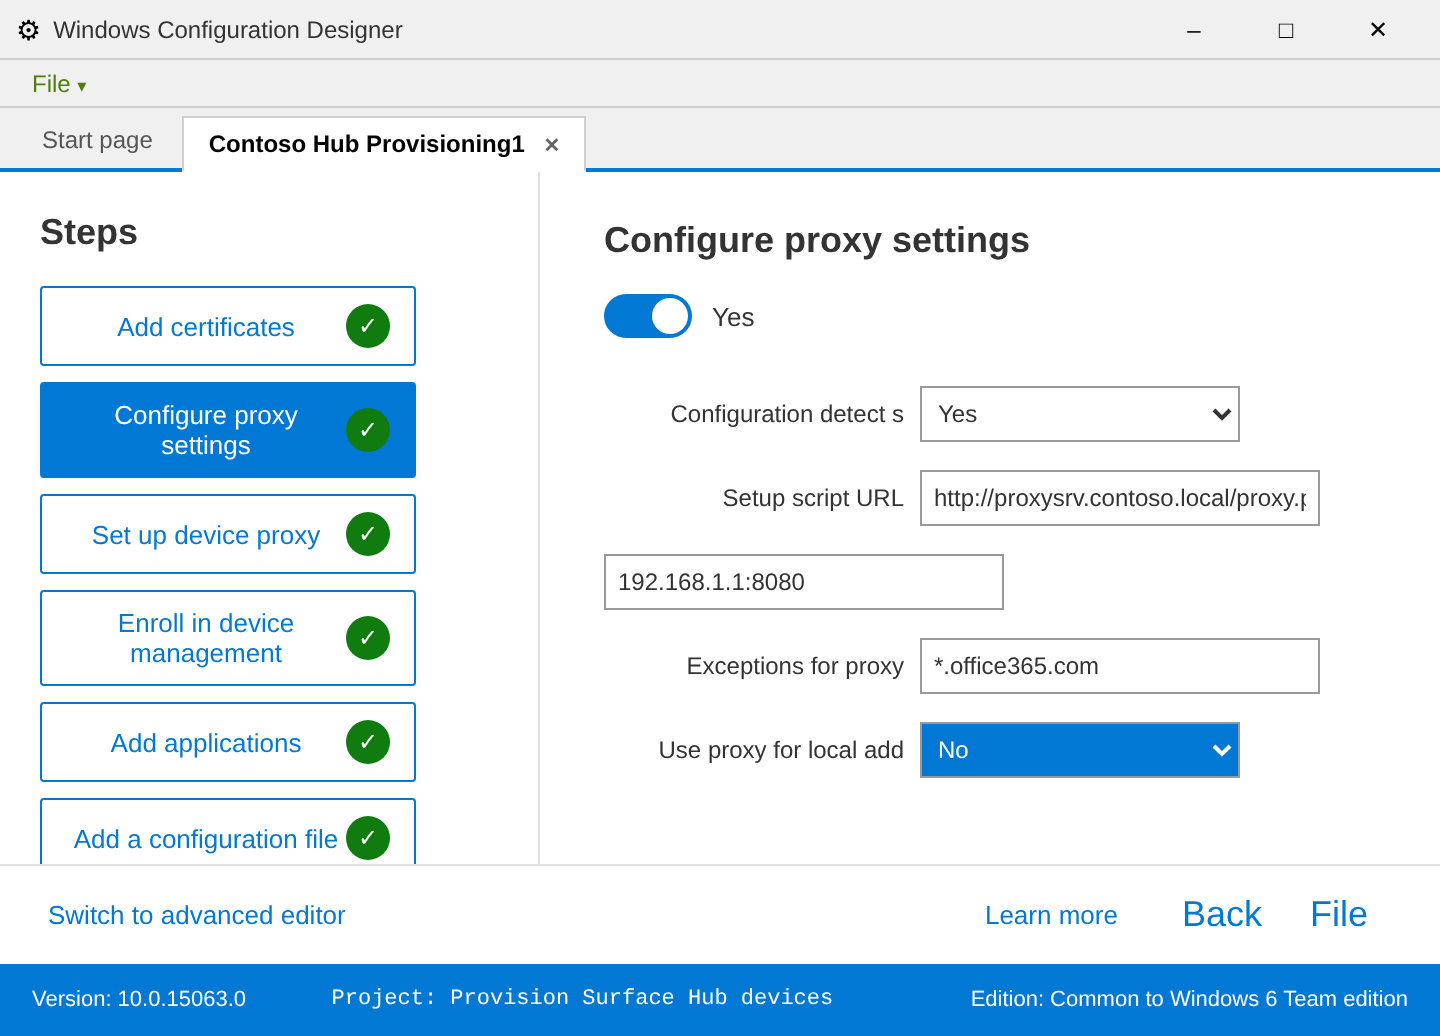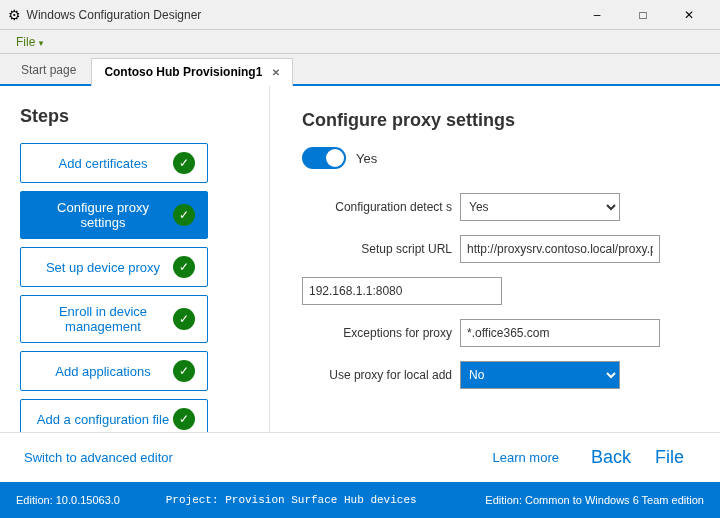--- a/index.html
+++ b/index.html
@@ -403,16 +403,16 @@
 </div>
 
 <div class="footer-nav">
   <a class="footer-link">Switch to advanced editor</a>
   <span class="learn-more">Learn more</span>
   <button class="nav-btn">Back</button>
   <button class="nav-btn">File</button>
 </div>
 
 <div class="bottom-bar">
-  <span class="bottom-version">Edition: 10.0.15063.0</span>
+  <span class="bottom-version">Version: 10.0.15063.0</span>
   <span class="bottom-project">Project: Provision Surface Hub devices</span>
   <span class="bottom-edition">Edition: Common to Windows 6 Team edition</span>
 </div>
 
 </body></html>

